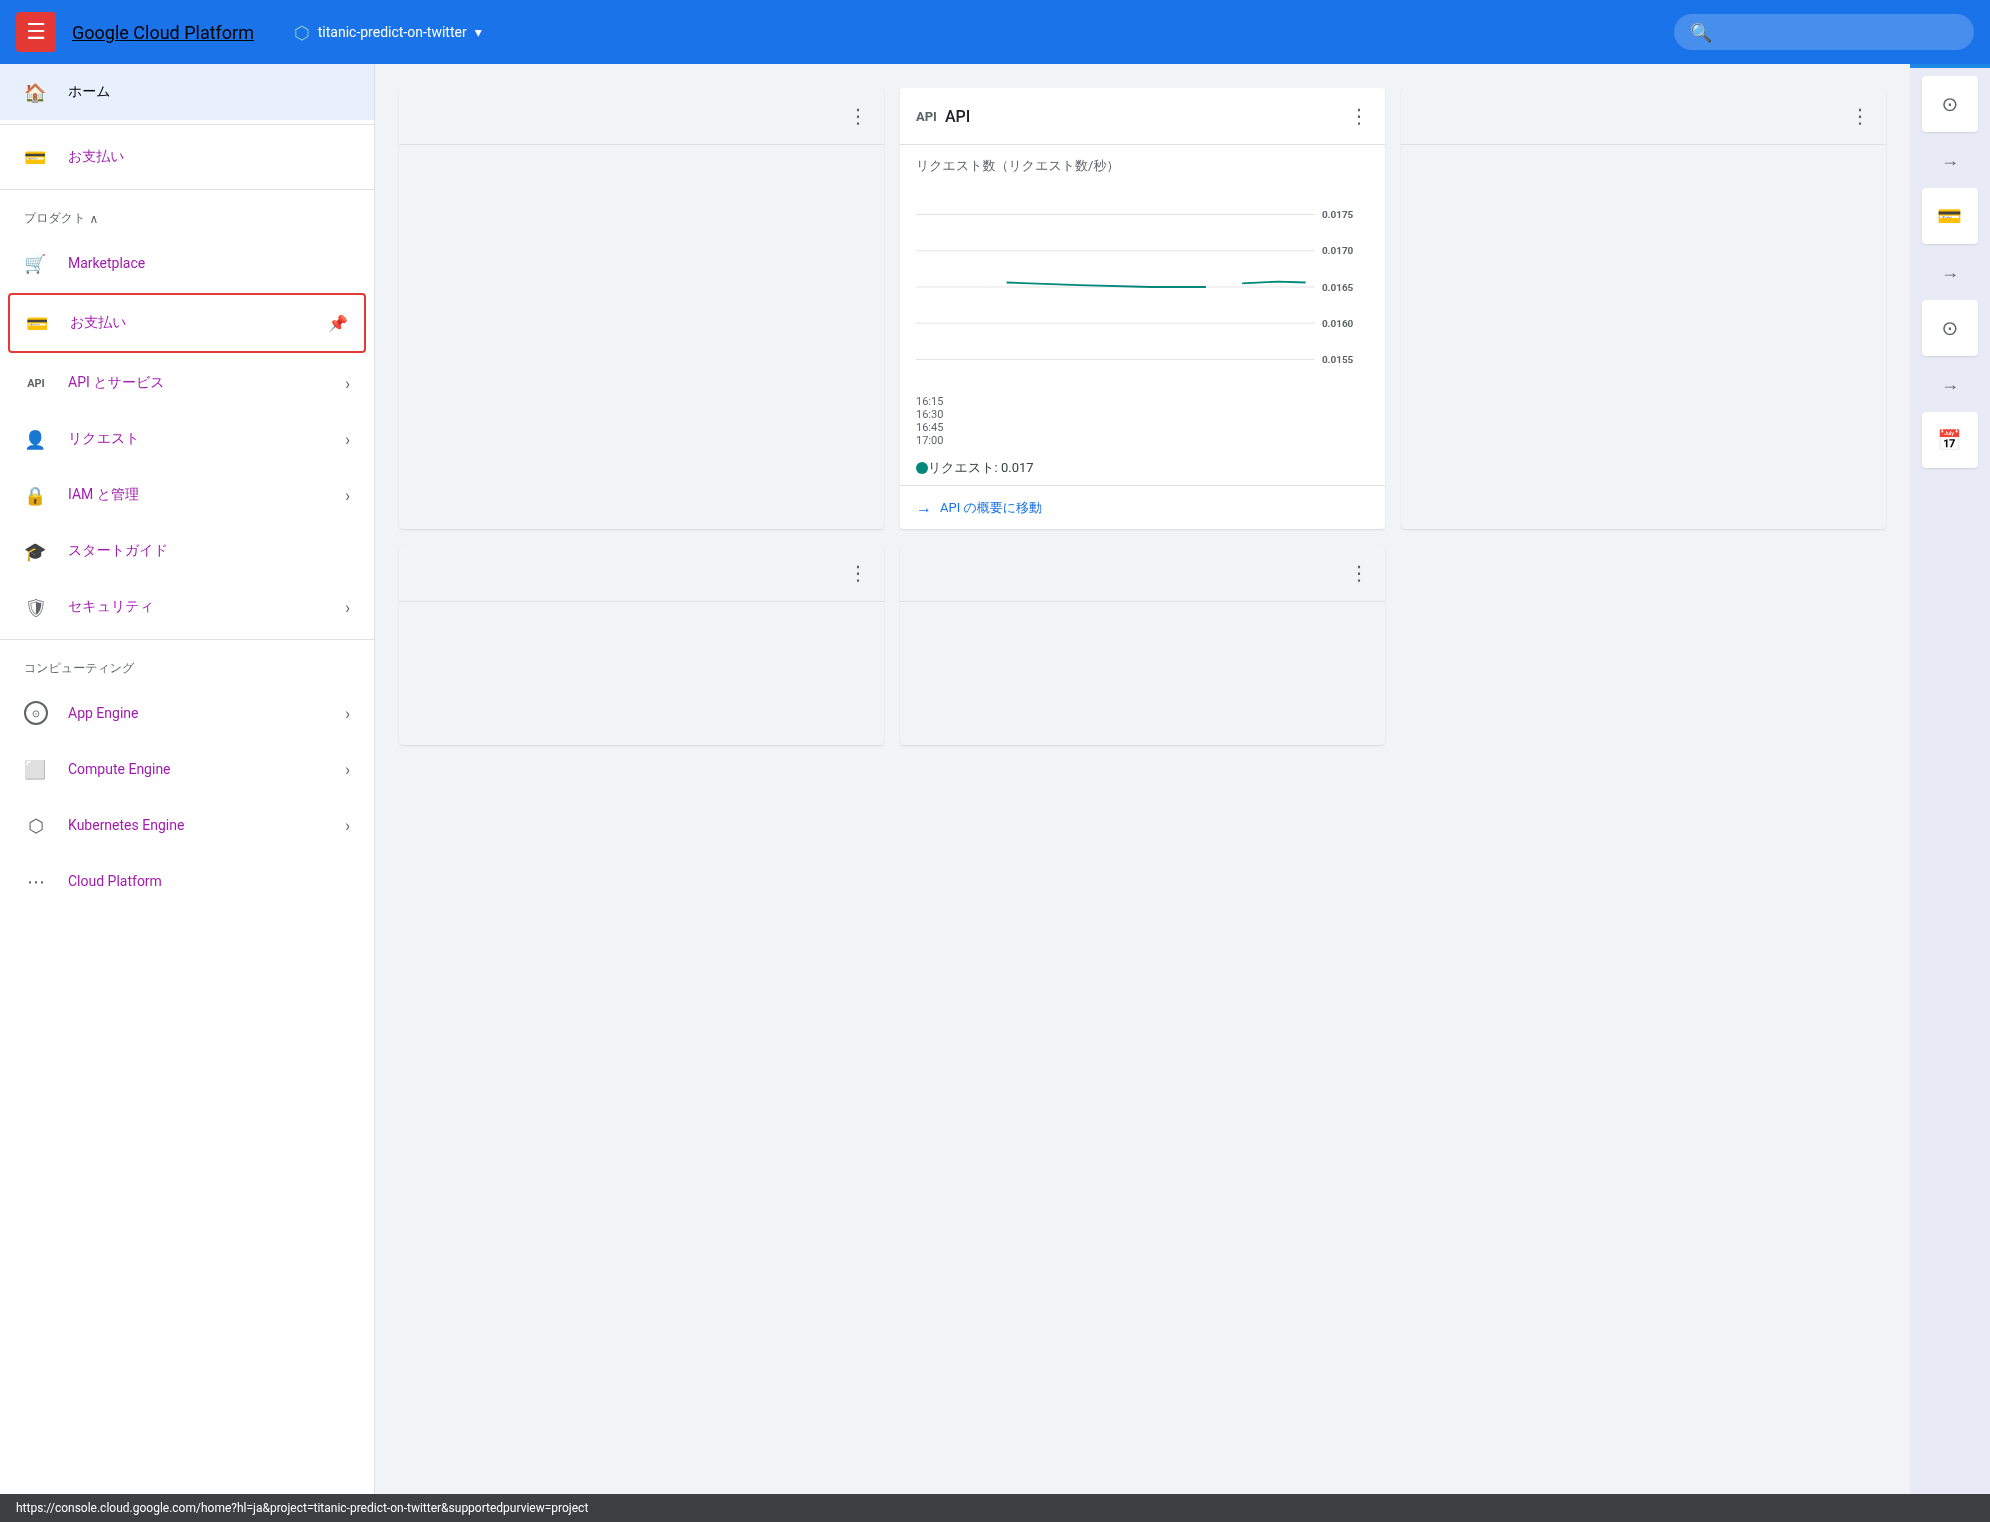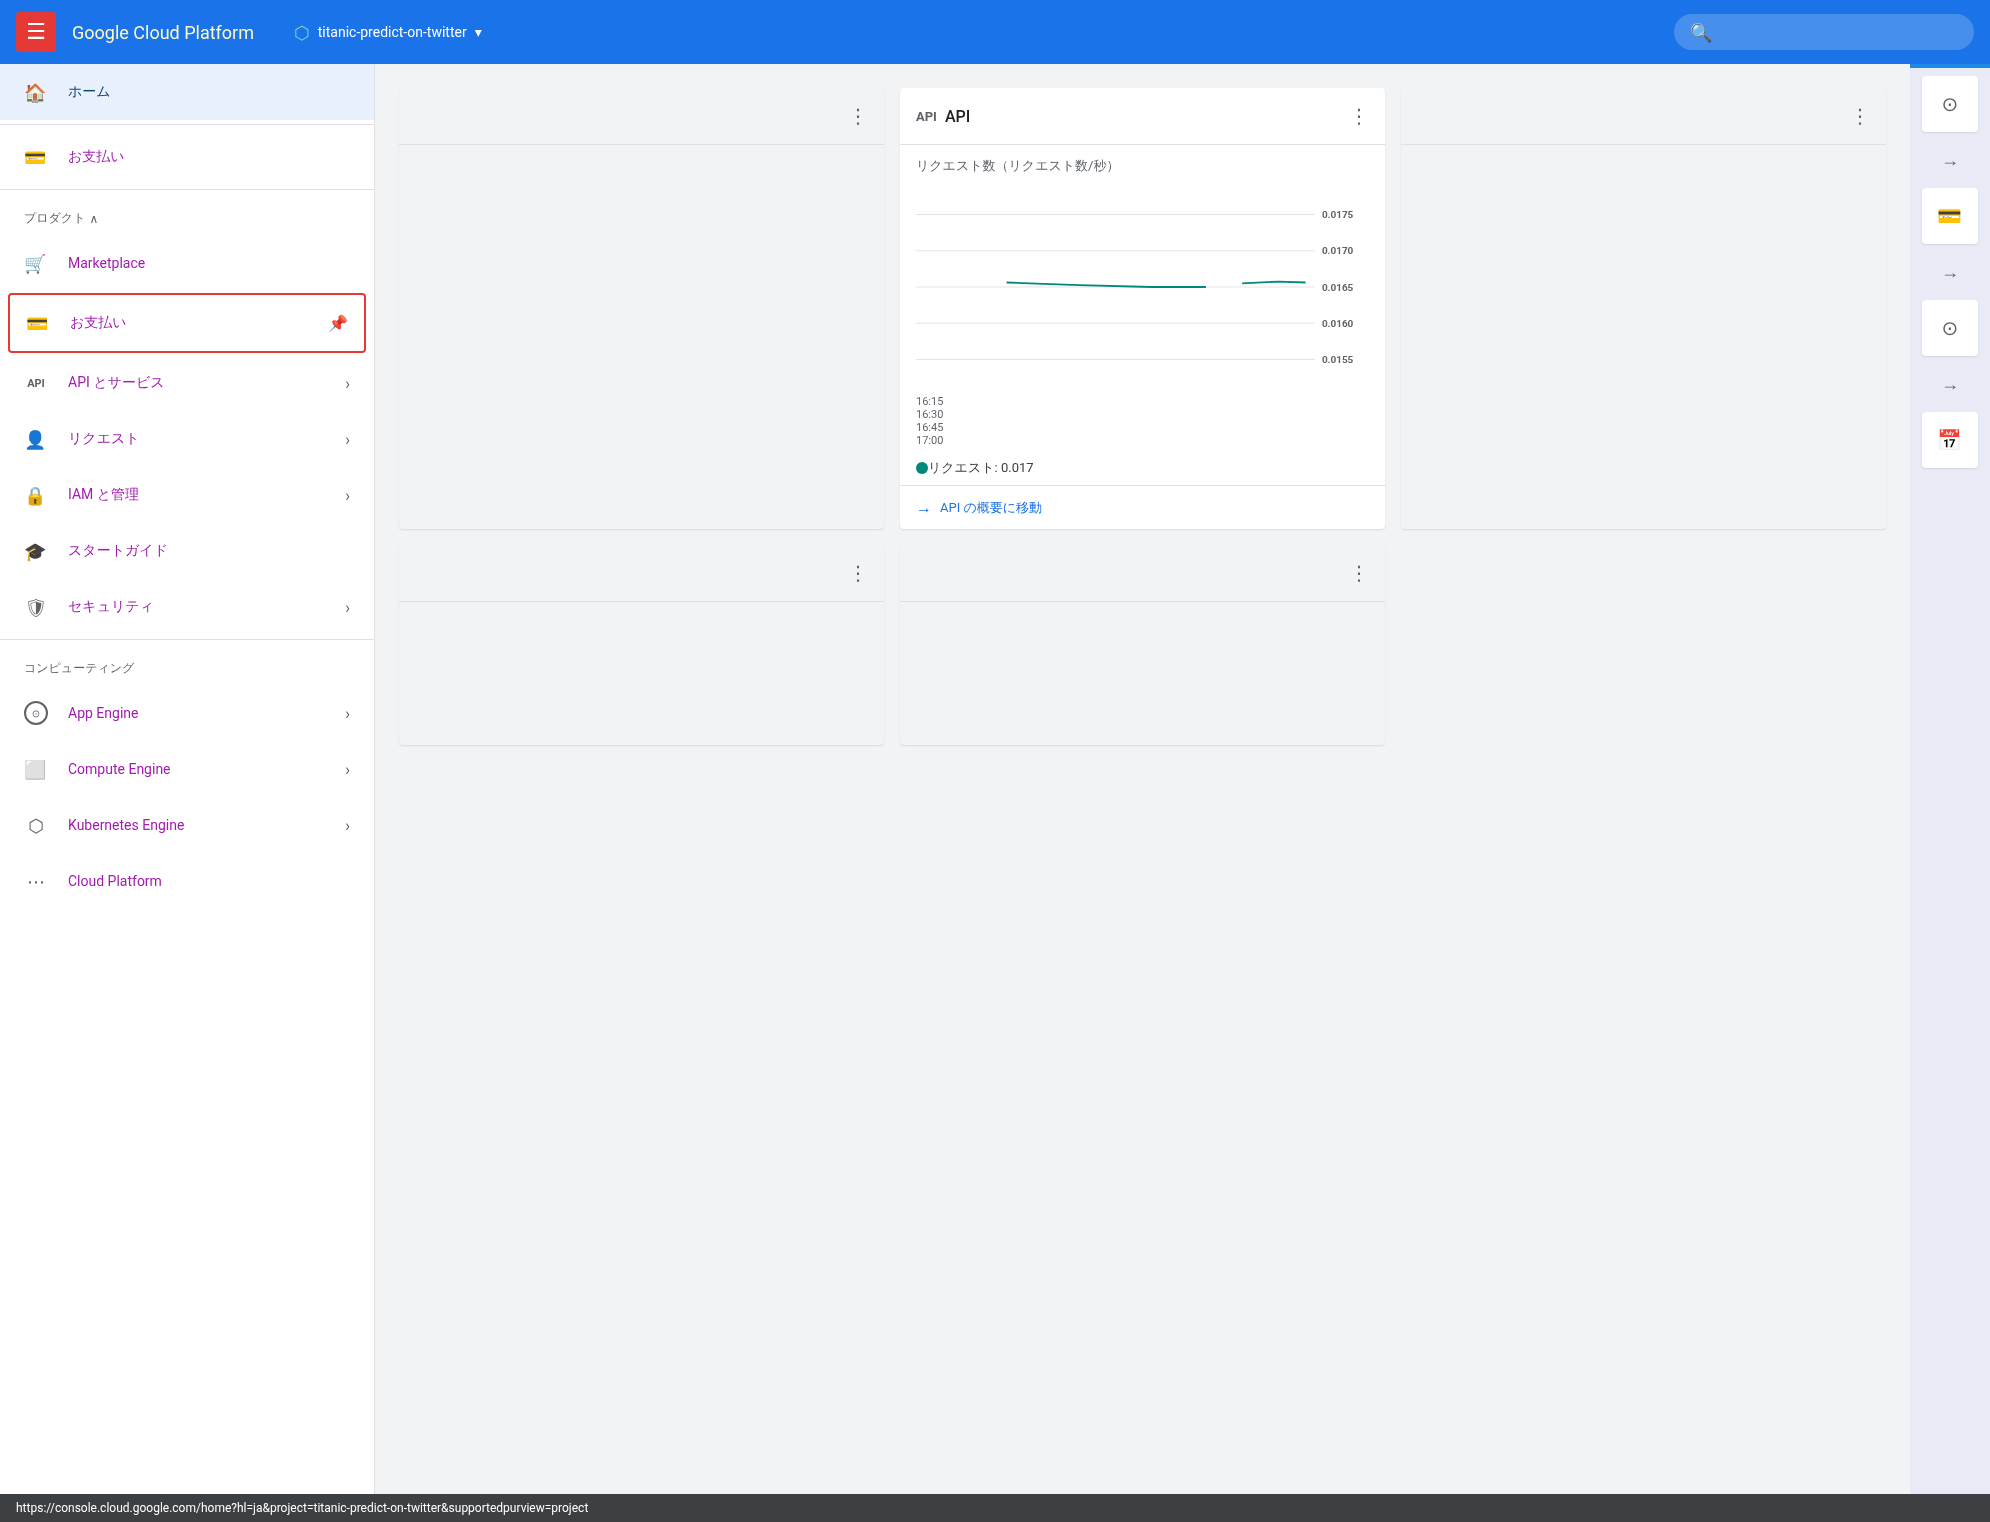--- a/index.html
+++ b/index.html
@@ -20,24 +20,25 @@
     .hamburger-btn {
       width: 40px; height: 40px;
       background: #e53935;
       border-radius: 4px;
       display: flex; align-items: center; justify-content: center;
       cursor: pointer;
       flex-shrink: 0;
     }
     .hamburger-icon { color: white; font-size: 22px; line-height: 1; }
     .header-title {
-      color: #fef9c3;
+      color: #000000;
       font-size: 18px;
       font-weight: 400;
       white-space: nowrap;
+      text-decoration: underline;
     }
     .project-selector {
       display: flex;
       align-items: center;
       gap: 8px;
       color: white;
       cursor: pointer;
       margin-left: 24px;
     }
     .project-dot { color: #80cbc4; font-size: 18px; }
@@ -78,21 +79,21 @@
       align-items: center;
       padding: 0 24px;
       height: 56px;
       cursor: pointer;
       gap: 20px;
       position: relative;
     }
     .sidebar-item.active {
       background: #e8f0fe;
     }
-    .sidebar-item.active .sidebar-item-label { color: #0c4a6e; }
+    .sidebar-item.active .sidebar-item-label { color: #000000; }
     .sidebar-item-label {
       font-size: 14px;
       color: #a21caf;
       flex: 1;
     }
     .sidebar-item-icon {
       width: 24px;
       height: 24px;
       display: flex;
       align-items: center;

